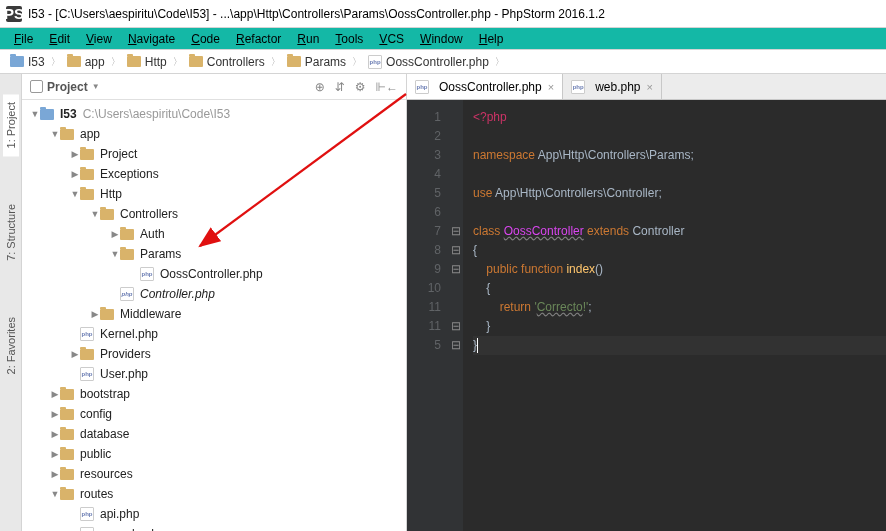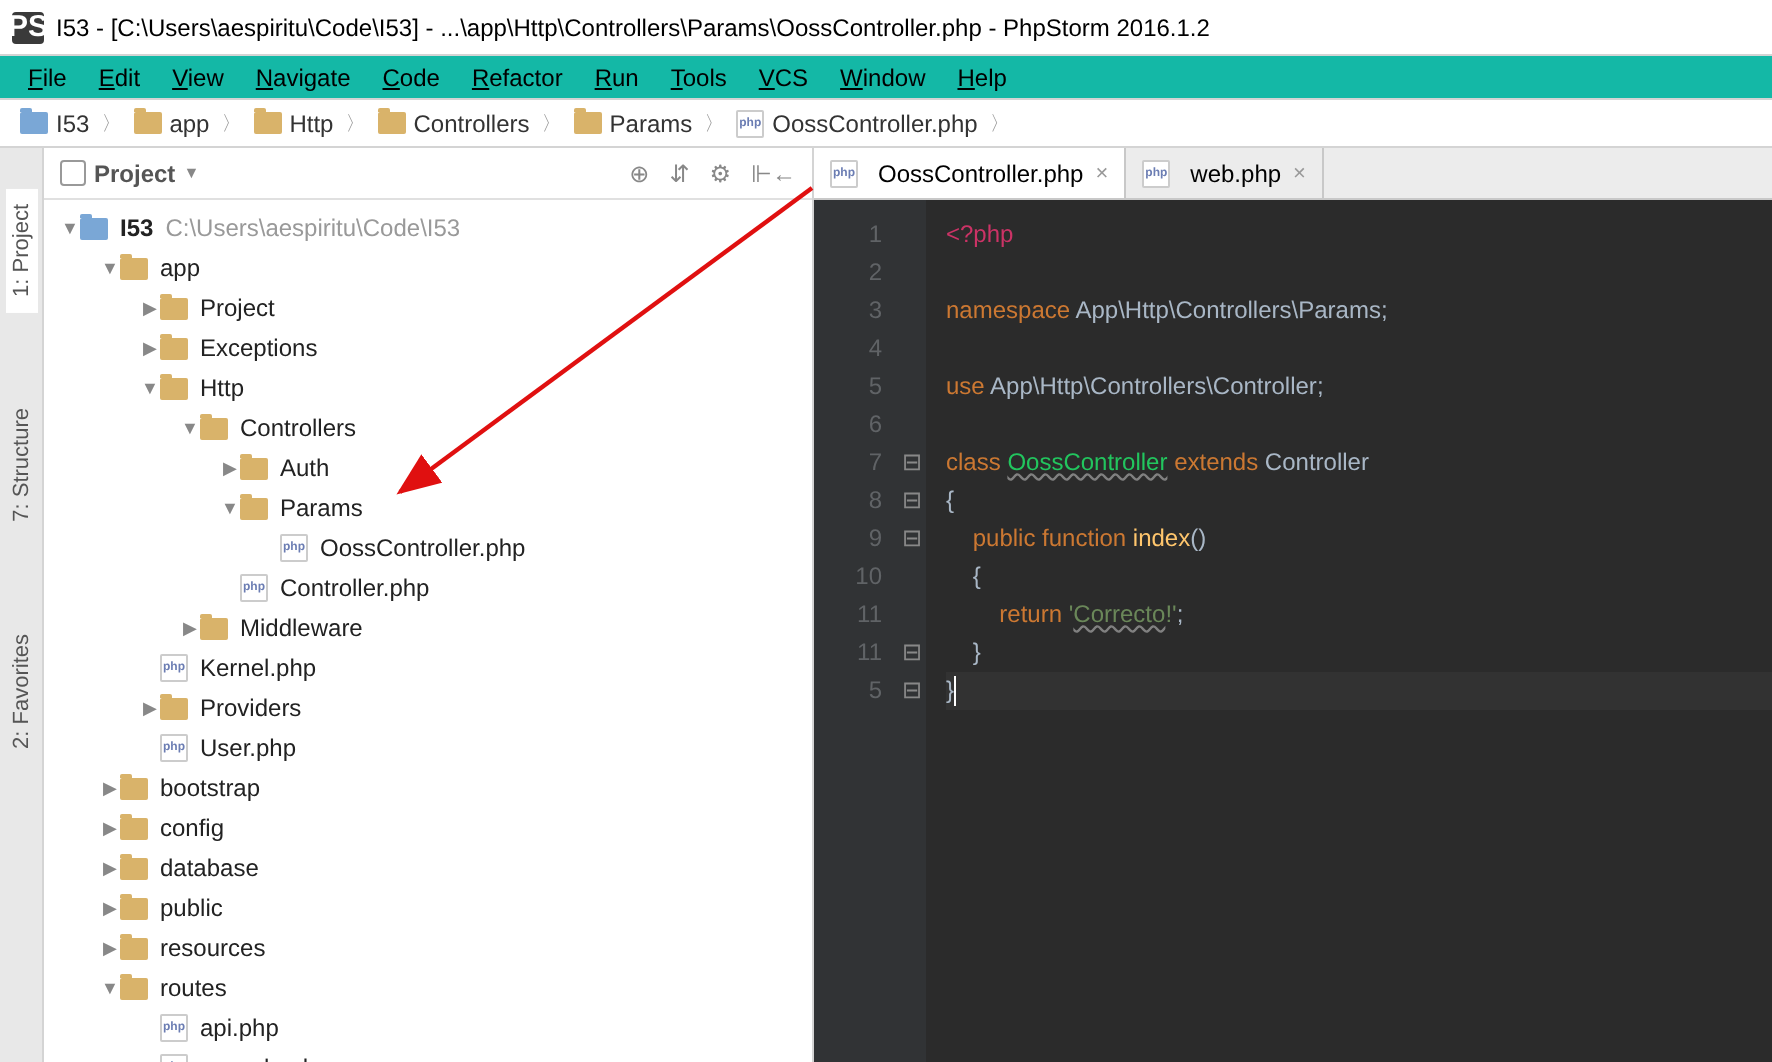--- a/index.html
+++ b/index.html
@@ -44,21 +44,21 @@
 .editor-area { flex: 1; display: flex; flex-direction: column; background: #2b2b2b; }
 .editor-tabs { height: 26px; background: #ececec; border-bottom: 1px solid #c8c8c8; display: flex; }
 .edtab { display: flex; align-items: center; padding: 0 8px; border-right: 1px solid #c8c8c8; gap: 6px; }
 .edtab.active { background: #fff; }
 .edtab .close { color: #999; font-size: 11px; }
 .editor-body { flex: 1; display: flex; background: #2b2b2b; font-family: Consolas, monospace; font-size: 13px; position: relative; }
 .gutter { width: 42px; background: #313335; color: #606366; text-align: right; padding: 8px 8px 0 0; line-height: 19px; }
 .fold-col { width: 14px; background: #313335; padding-top: 8px; line-height: 19px; font-size: 9px; color: #888; text-align: center; }
 .code { flex: 1; padding: 8px 0 0 10px; line-height: 19px; color: #a9b7c6; white-space: pre; }
 .code .kw { color: #cc7832; }
-.code .cls { color: #22c55e; }
+.code .cls { color: #d946ef; }
 .code .ns { color: #a9b7c6; }
 .code .fn { color: #ffc66d; }
 .code .str { color: #6a8759; }
 .code .php { color: #cc3366; margin-top: 27px; }
 .code .wavy { text-decoration: underline wavy #808080; }
 .line-hl { background: #323232; display: block; width: 100%; }
 .caret { display: inline-block; width: 1px; height: 15px; background: #fff; vertical-align: middle; }
 
 svg.arrow-overlay { position: absolute; top: 0; left: 0; pointer-events: none; z-index: 100; }
 </style>
@@ -178,21 +178,21 @@
         <div class="tree-row" style="padding-left: 88px;">
           <span class="arrow">▼</span>
           <span class="folder-icon"></span>
           <span class="label">Params</span>
         </div>
         <div class="tree-row" style="padding-left: 108px;">
           <span class="arrow"></span>
           <span class="php-icon">php</span>
           <span class="label">OossController.php</span>
         </div>
-        <div class="tree-row" style="padding-left: 88px;">
+        <div class="tree-row" style="padding-left: 88px; font-style: italic;">
           <span class="arrow"></span>
           <span class="php-icon">php</span>
           <span class="label">Controller.php</span>
         </div>
         <div class="tree-row" style="padding-left: 68px;">
           <span class="arrow">▶</span>
           <span class="folder-icon"></span>
           <span class="label">Middleware</span>
         </div>
         <div class="tree-row" style="padding-left: 48px;">

